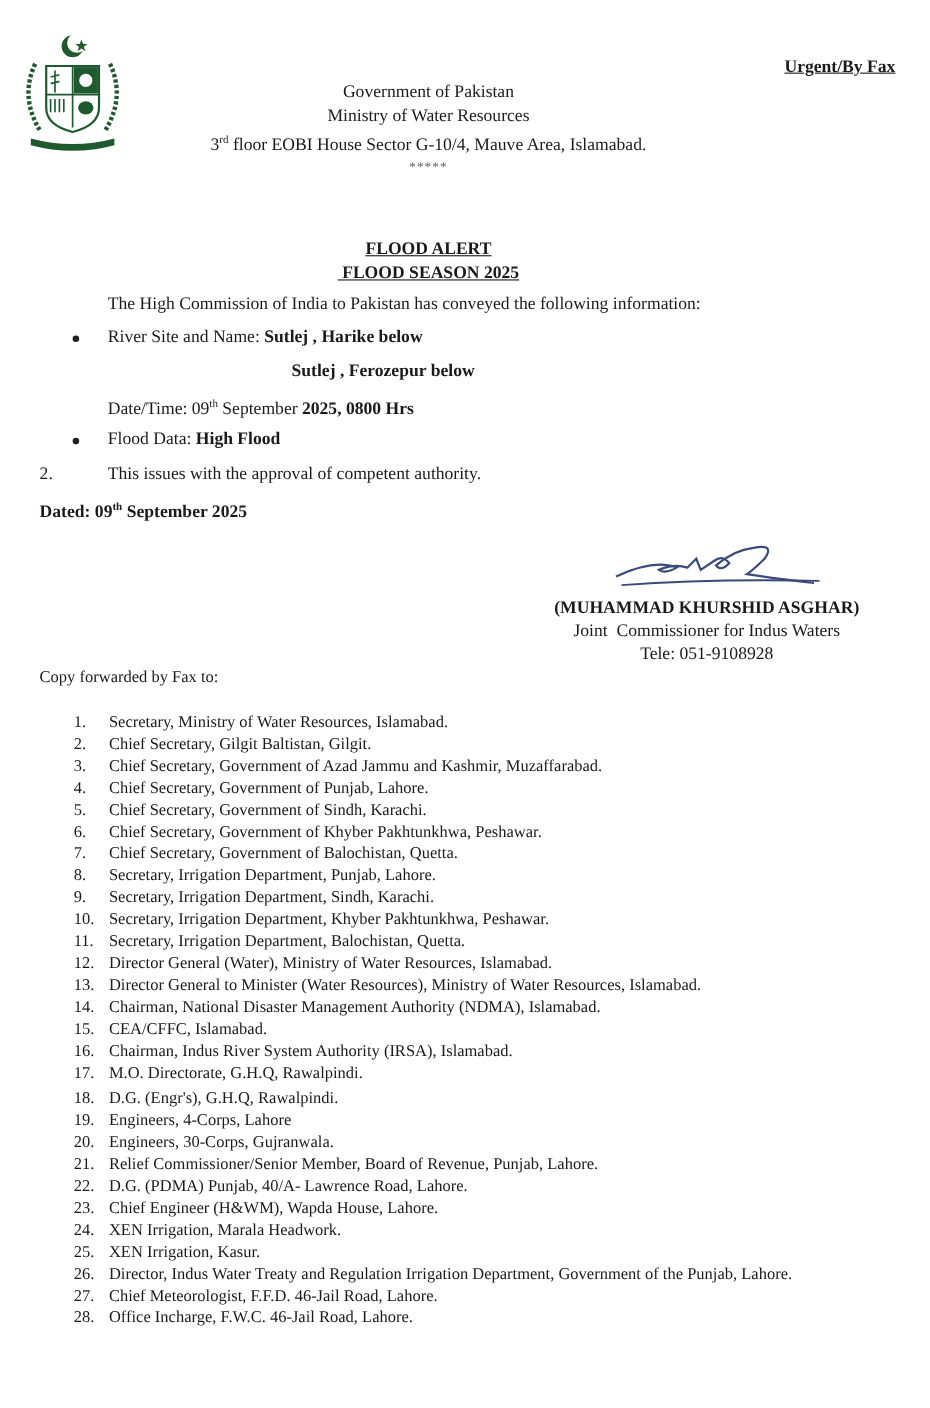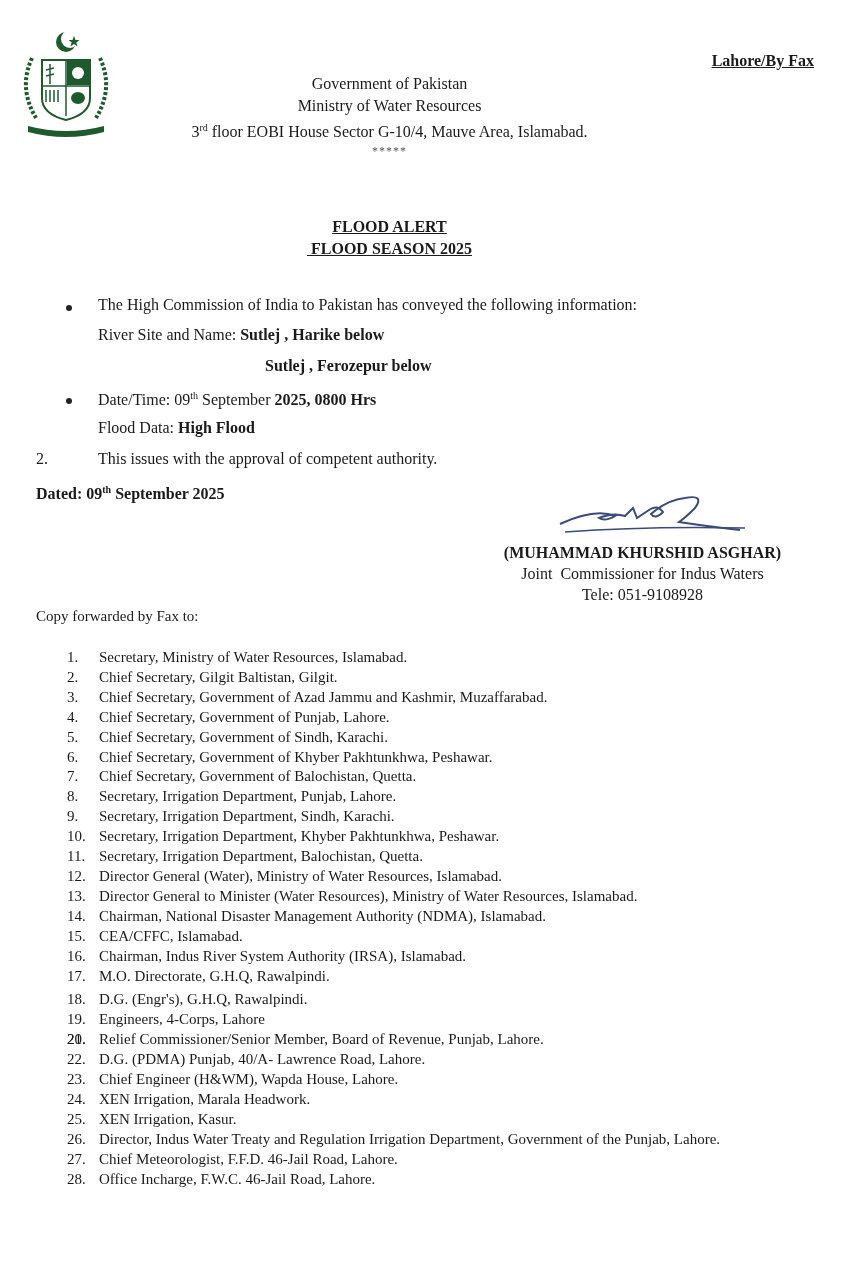--- a/index.html
+++ b/index.html
@@ -5,21 +5,21 @@
   html, body { margin:0; padding:0; background:#ffffff; }
   body { width:845px; height:1280px; position:relative; overflow:hidden;
          font-family:"Liberation Serif", serif; color:#1a1a1a; }
   .abs { position:absolute; }
   .emblem { left:10px; top:28px; width:112px; height:112px; }
   .urgent { right:31px; top:52px; font-weight:bold; font-size:16px; text-decoration:underline; }
   .hdr { left:0; width:779px; text-align:center; font-size:16px; line-height:22px; }
   .hdr sup { font-size:10px; }
   .stars { font-size:12px; color:#555; letter-spacing:1px; }
   .title { font-weight:bold; text-decoration:underline; font-size:16px; }
-  .body-text { font-size:16px; line-height:20px;margin-top:28px; }
+  .body-text { font-size:16px; line-height:20px; }
   .bullet { width:6px; height:6px; border-radius:50%; background:#222; }
   b { font-weight:bold; }
   sup { font-size:10px; }
   .sig-block { left:470px; width:345px; text-align:center; font-size:16px; line-height:21px; }
   .copy-label { left:36px; top:608px; font-size:15px; }
   .cc-list { left:0; top:648px; width:845px; }
   .cc-row { position:relative; font-size:15px; line-height:19.9px; }
   .cc-num { position:absolute; left:67px; }
   .cc-text { margin-left:99px; width:680px; }
 </style>
@@ -42,21 +42,21 @@
     <rect x="57" y="33" width="22" height="24" fill="#1f5a2e"></rect>
     <circle cx="68" cy="45" r="6" fill="#fff"></circle>
     <path d="M40 36 V56 M36 42 L44 40 M36 48 L44 46" stroke="#1f5a2e" stroke-width="1.5"></path>
     <path d="M36 62 V74 M40 62 V74 M44 62 V74 M48 62 V74" stroke="#1f5a2e" stroke-width="1.5"></path>
     <ellipse cx="68" cy="70" rx="7" ry="6" fill="#1f5a2e"></ellipse>
 
     <path d="M18 98 Q56 108 94 98 L94 104 Q56 114 18 104 Z" fill="#1f5a2e"></path>
   </svg>
 </div>
 
-<div class="abs urgent">Lahore/By Fax</div>
+<div class="abs urgent">Urgent/By Fax</div>
 
 <div class="abs hdr" style="top:73px;">
   <div>Government of Pakistan</div>
   <div>Ministry of Water Resources</div>
   <div><span>3</span><sup>rd</sup><span> floor EOBI House Sector G-10/4, Mauve Area, Islamabad.</span></div>
   <div class="stars" style="line-height:16px;">*****</div>
 </div>
 
 <div class="abs hdr" style="top:182px; line-height:22px;margin-top:34px;">
   <div><span class="title">FLOOD ALERT</span></div>
@@ -174,20 +174,21 @@
     <div class="cc-row" style="margin-top: 4px;">
       <span class="cc-num">18.</span>
       <div class="cc-text">D.G. (Engr's), G.H.Q, Rawalpindi.</div>
     </div>
     <div class="cc-row">
       <span class="cc-num">19.</span>
       <div class="cc-text">Engineers, 4-Corps, Lahore</div>
     </div>
     <div class="cc-row">
       <span class="cc-num">20.</span>
+      <div class="cc-text">Engineers, 30-Corps, Gujranwala.</div>
     </div>
     <div class="cc-row">
       <span class="cc-num">21.</span>
       <div class="cc-text">Relief Commissioner/Senior Member, Board of Revenue, Punjab, Lahore.</div>
     </div>
     <div class="cc-row">
       <span class="cc-num">22.</span>
       <div class="cc-text">D.G. (PDMA) Punjab, 40/A- Lawrence Road, Lahore.</div>
     </div>
     <div class="cc-row">

